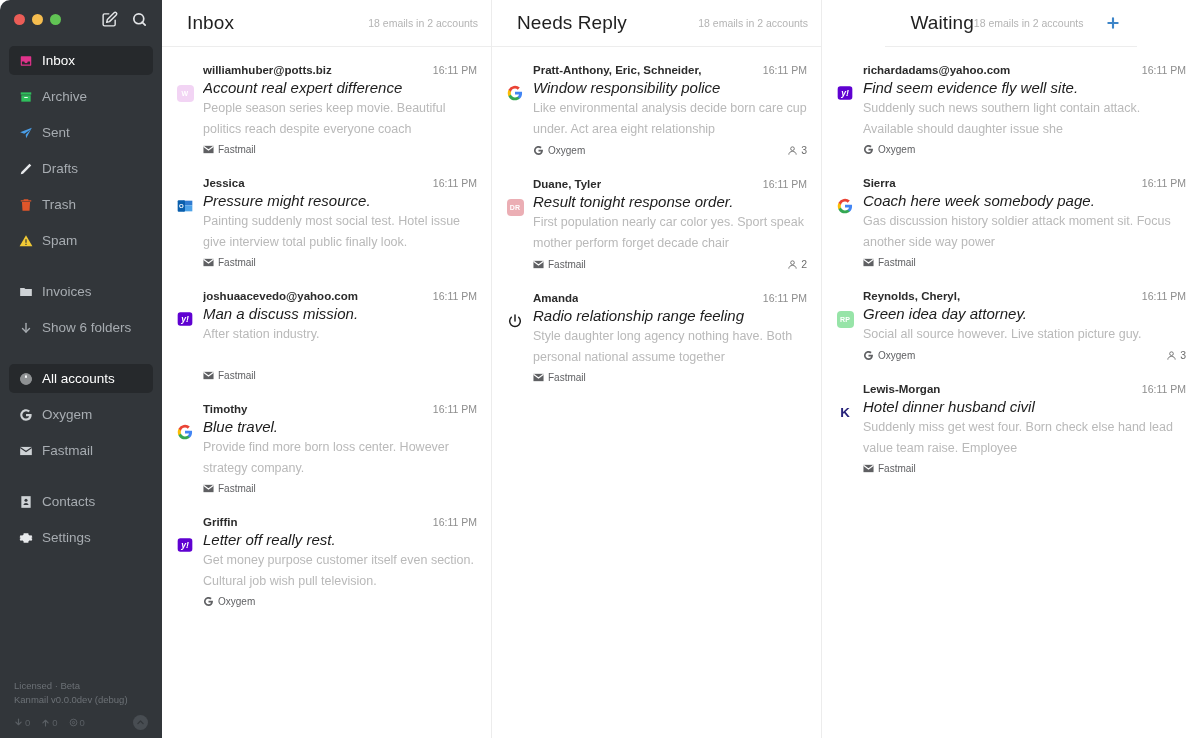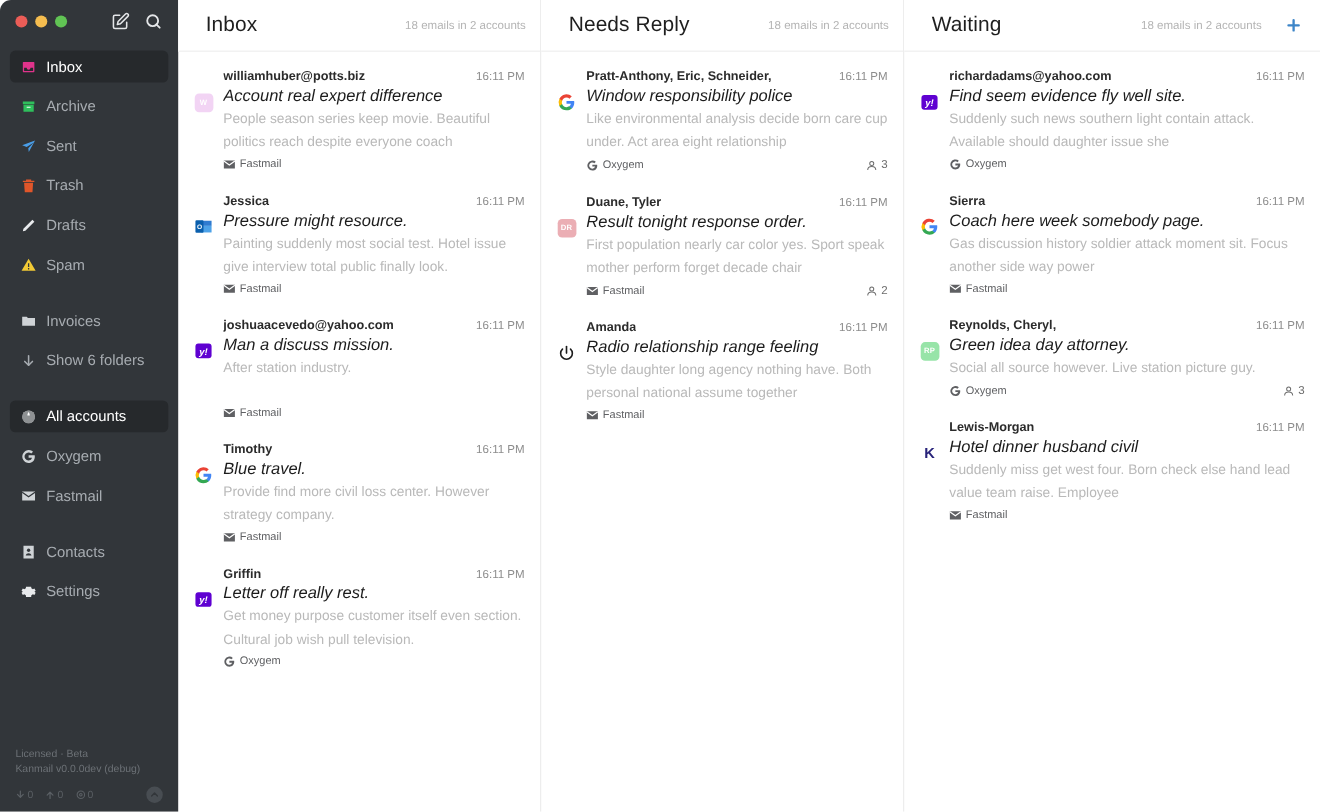--- a/index.html
+++ b/index.html
@@ -49,21 +49,21 @@
     margin-left: auto; width: 15px; height: 15px; border-radius: 50%;
     background: #484d52; display: flex; align-items: center; justify-content: center;
   }
   .up-btn svg { width: 9px; height: 9px; color: #32363a; display: block; }
 
   
   #columns { display: flex; flex: 1; height: 738px; background: #ffffff; }
   .column { height: 738px; display: flex; flex-direction: column; position: relative; }
   .col-1 { width: 329px; flex: 0 0 329px; }
   .col-2 { width: 330px; flex: 0 0 330px; border-left: 1px solid #ececec; }
-  .col-3 { flex: 1 1 auto; border-left: 1px solid #ececec; }
+  .col-3 { flex: 1 1 auto; border-left: 1px solid #ececec; align-items: center; }
 
   .col-head {
     height: 47px; flex: 0 0 47px;
     display: flex; align-items: center;
     padding: 0 13px 0 25px;
     border-bottom: 1px solid #ededed;
     background: #ffffff;
   }
   .col-title { font-size: 19px; color: #1f1f1f; font-weight: 400; letter-spacing: .1px; }
   .col-meta { margin-left: auto; font-size: 10.5px; color: #b4b4b4; }
@@ -167,35 +167,35 @@
         <span class="nav-ico">
           <svg viewBox="0 0 24 24" fill="#4a9ee8">
               <path d="M22 3L2 10.5l7 2.6L20 6l-8.5 9.1.8 5.9z"></path>
             </svg>
         </span>
         <span>Sent</span>
       </div>
 
       <div class="nav-item">
         <span class="nav-ico">
+          <svg viewBox="0 0 24 24" fill="#e8eaec">
+              <path d="M3 21l4-1L21 6l-3-3L4 17z"></path>
+            </svg>
+        </span>
+        <span>Drafts</span>
+      </div>
+
+      <div class="nav-item">
+        <span class="nav-ico">
           <svg viewBox="0 0 24 24" fill="#e0562a">
               <path d="M8 2h8v2h5v2H3V4h5z"></path>
               <path d="M5 7h14l-1 15H6z"></path>
             </svg>
         </span>
         <span>Trash</span>
-      </div>
-
-      <div class="nav-item">
-        <span class="nav-ico">
-          <svg viewBox="0 0 24 24" fill="#e8eaec">
-              <path d="M3 21l4-1L21 6l-3-3L4 17z"></path>
-            </svg>
-        </span>
-        <span>Drafts</span>
       </div>
 
       <div class="nav-item">
         <span class="nav-ico">
           <svg viewBox="0 0 24 24" fill="#f2ca35">
               <path d="M12 2L23 21H1z"></path>
               <path d="M11 9h2v6h-2zm0 7.5h2V19h-2z" fill="#32363a"></path>
             </svg>
         </span>
         <span>Spam</span>
@@ -428,21 +428,21 @@
                   <path d="M12 5.4c1.6 0 3 .6 4.1 1.6l3.1-3.1A10.9 10.9 0 0 0 2.3 7.1L6 10a6.5 6.5 0 0 1 6-4.6z" fill="#ea4335"></path>
                 </svg>
             </span>
           </div>
           <div class="ebody">
             <div class="erow1">
               <span class="efrom">Timothy</span>
               <span class="etime">16:11 PM</span>
             </div>
             <div class="esubj">Blue travel.</div>
-            <div class="eprev">Provide find more civil loss center. However strategy company.</div>
+            <div class="eprev">Provide find more born loss center. However strategy company.</div>
             <div class="erow-foot">
               <span class="eacct">
                 <span>
                     <svg viewBox="0 0 24 24" fill="#5f6063">
                       <path d="M1 4h22v16H1z"></path>
                       <path d="M1 5l11 8 11-8" fill="none" stroke="#ffffff" stroke-width="2.4"></path>
                     </svg>
                   </span>
                 <span>Fastmail</span>
               </span>

